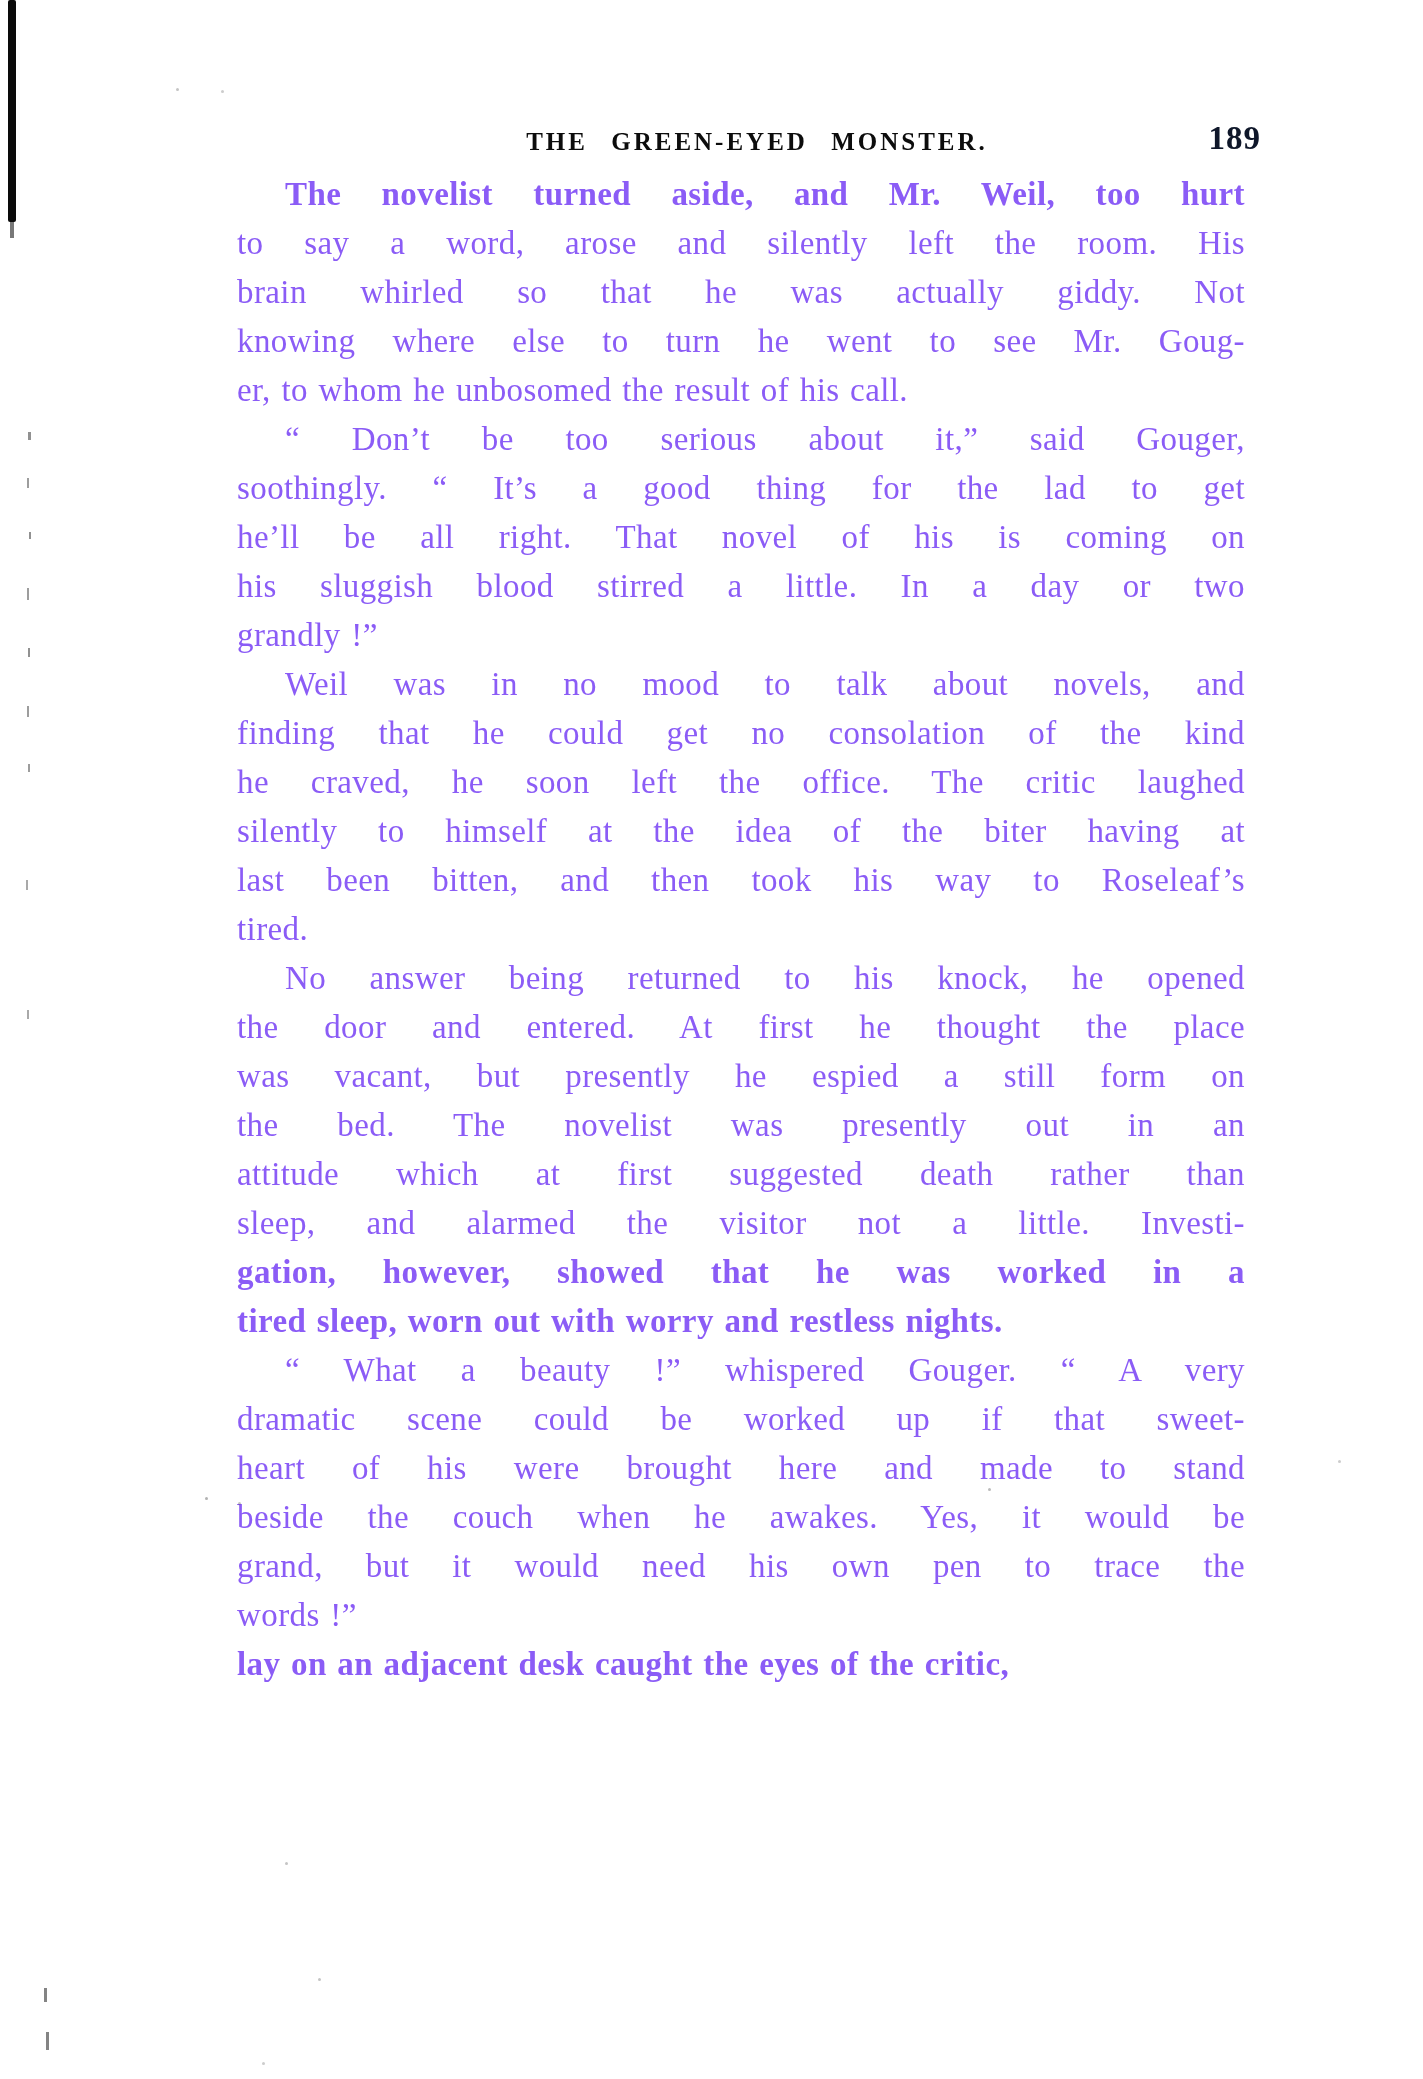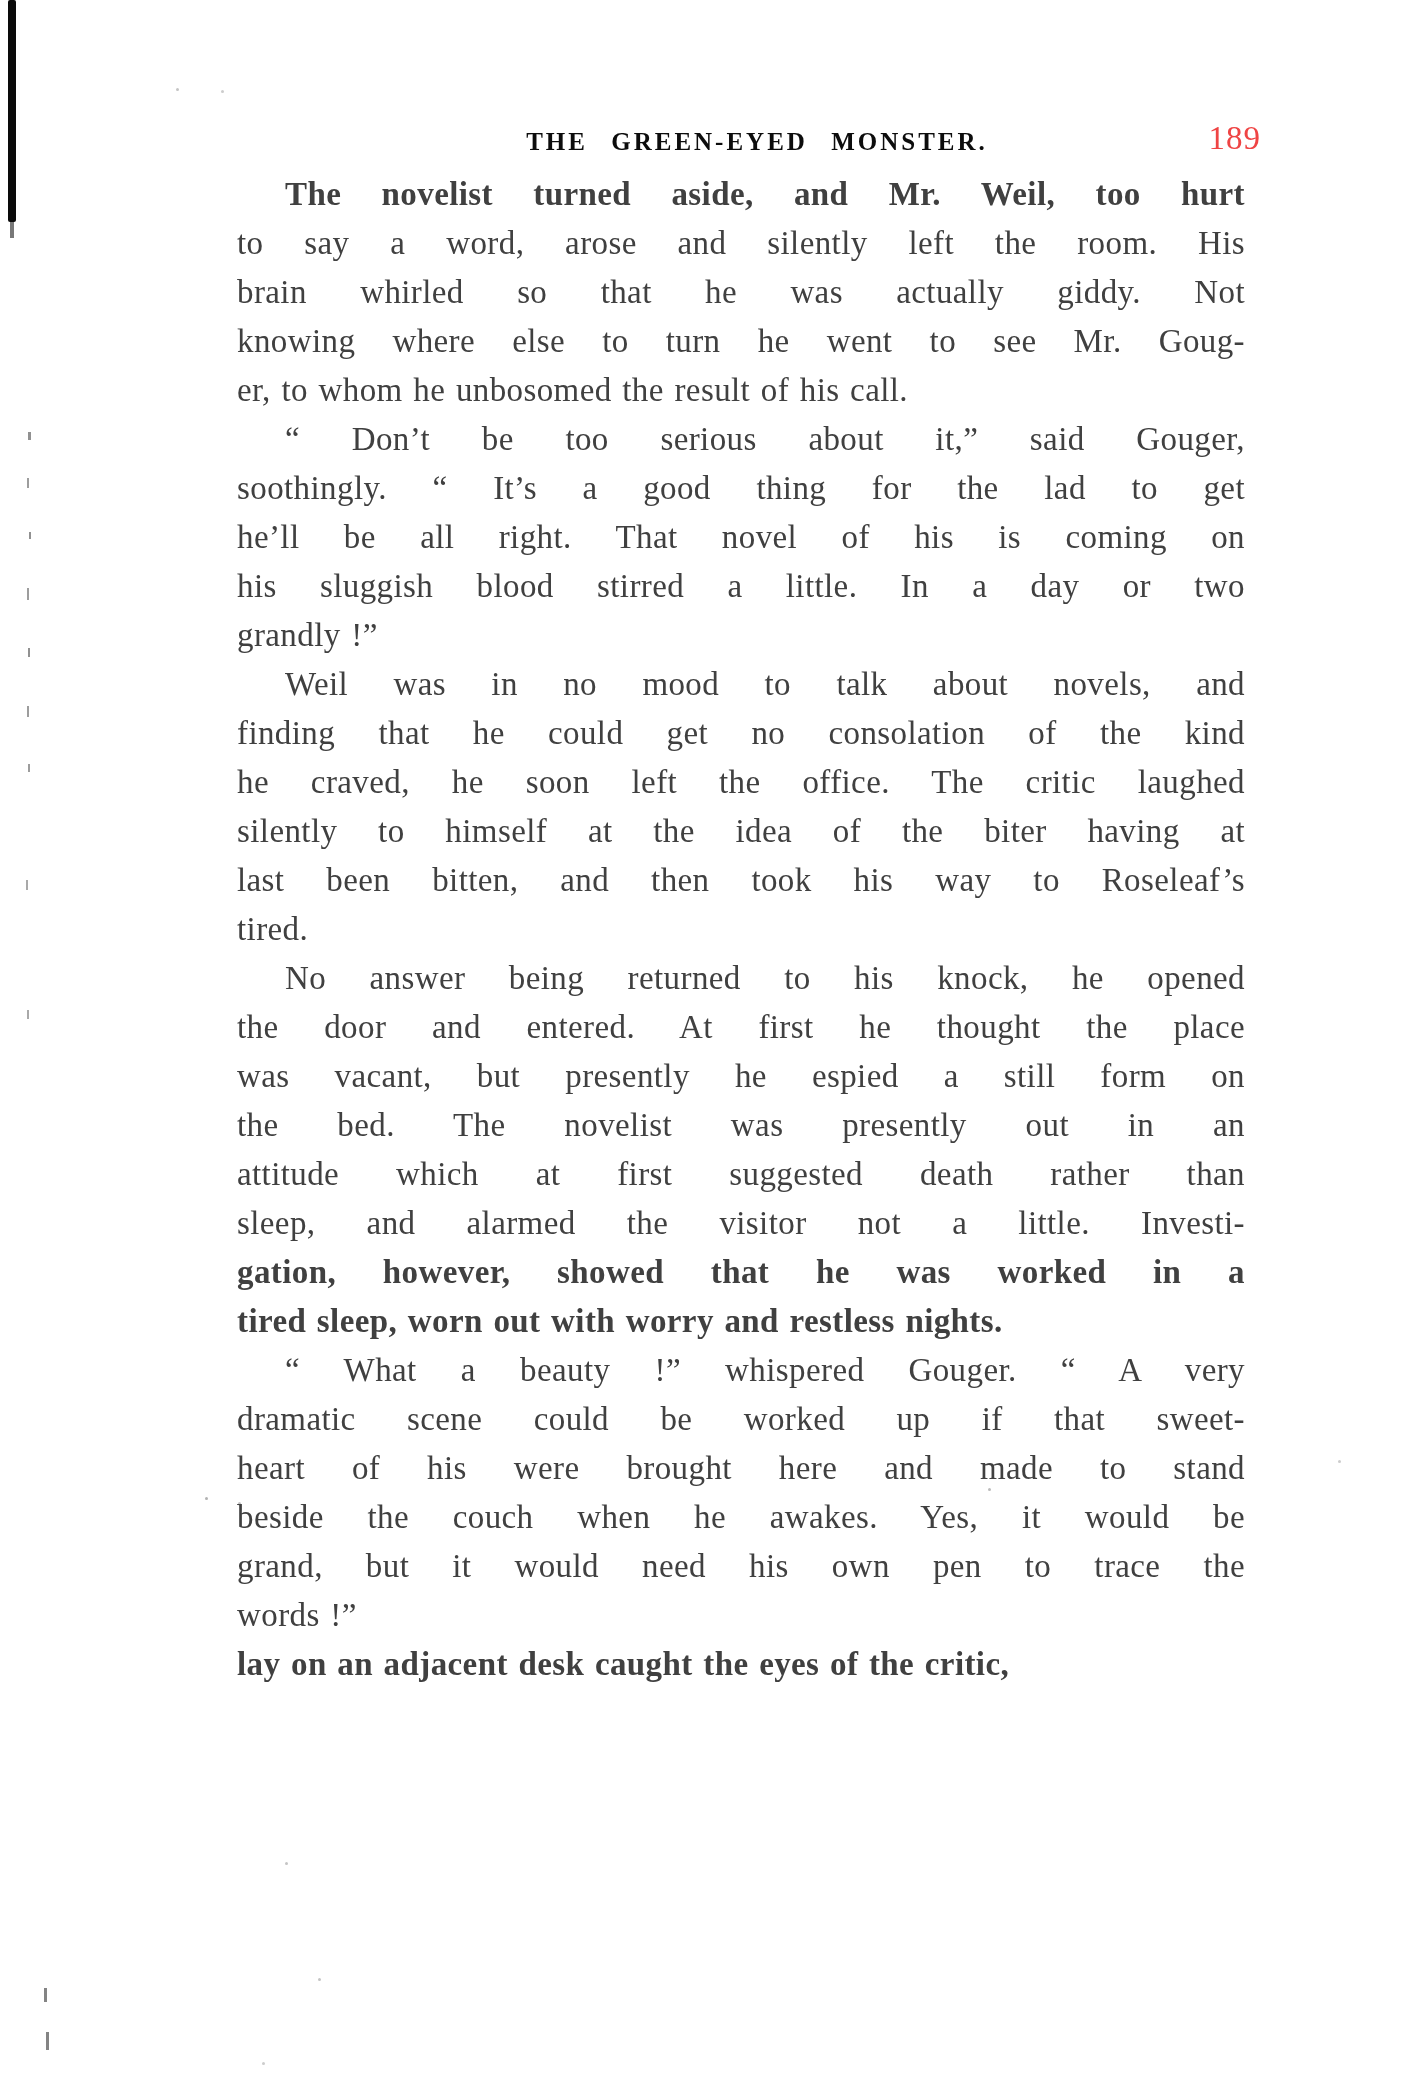--- a/index.html
+++ b/index.html
@@ -19,32 +19,32 @@
     text-align:center;
     font-weight:bold;
     font-size:25px;
     letter-spacing:3px;
     word-spacing:14px;
     color:#0c0c0c;
     transform:scaleY(1.05);
   }
   .page-number{
     position:absolute;right:0;top:-4px;
-    font-weight:normal;
+    font-weight:bold;
     font-size:33px;
     letter-spacing:1px;
-    color:#ef4444;
+    color:#0f172a;
   }
   .body-text{
     position:absolute;left:237px;top:170px;width:1008px;
     font-size:33px;
     line-height:49px;
     letter-spacing:0.4px;
     word-spacing:2px;
-    color:#404040;
+    color:#8b5cf6;
   }
   .para{margin:0;}
   .line{
     text-align:justify;
     text-align-last:justify;
     height:49px;
     overflow:visible;
     white-space:normal;
   }
   .line.pfirst{text-indent:48px;}

